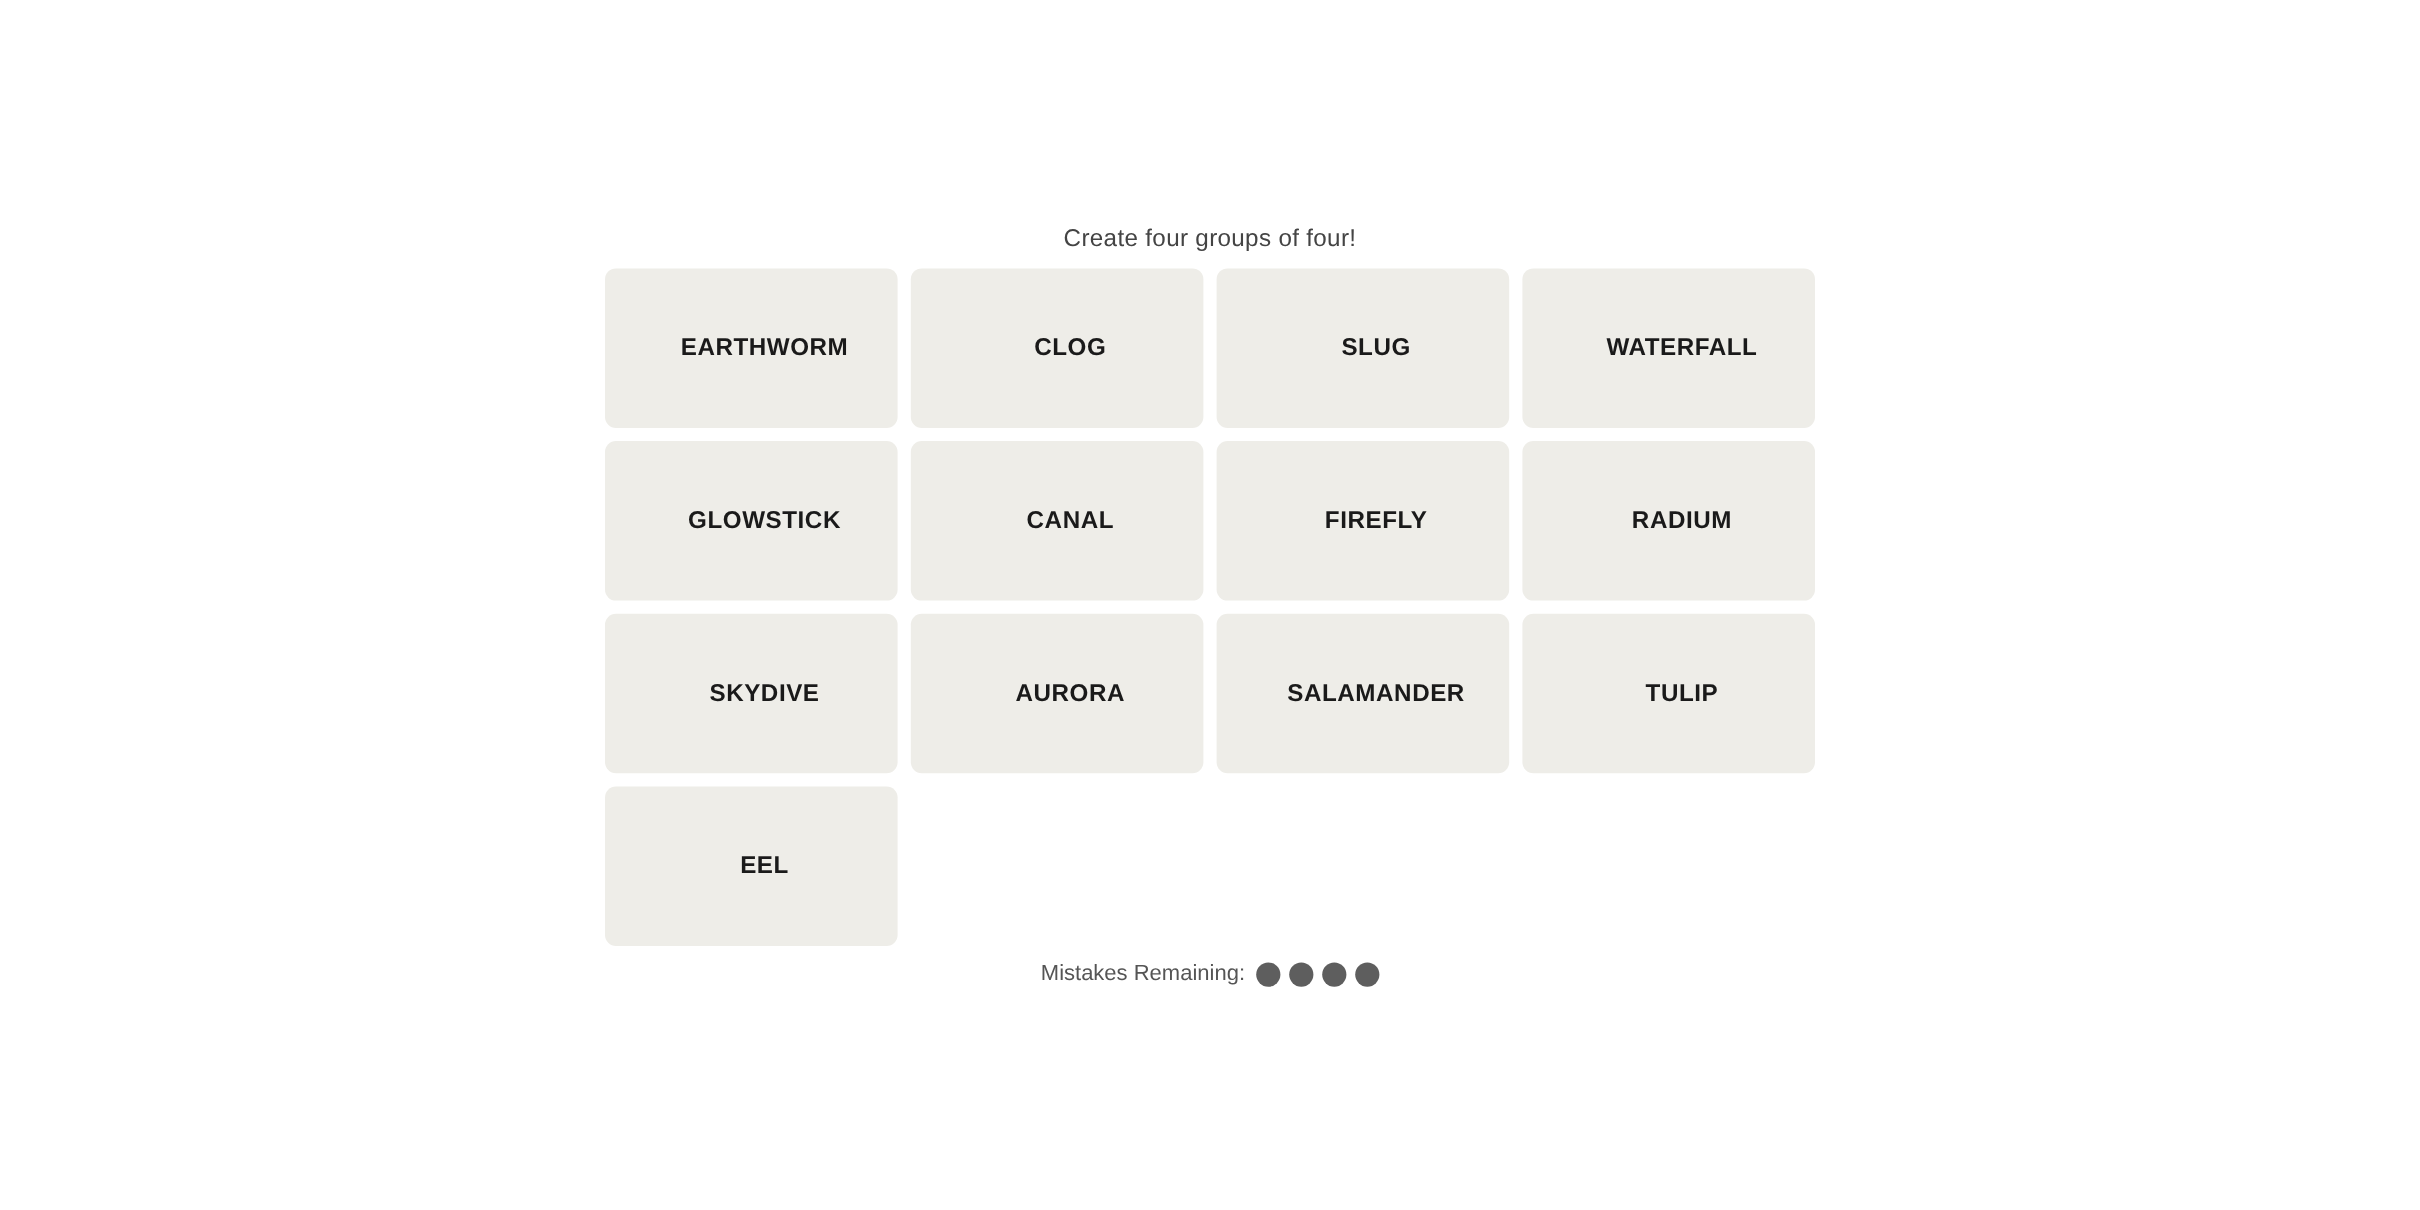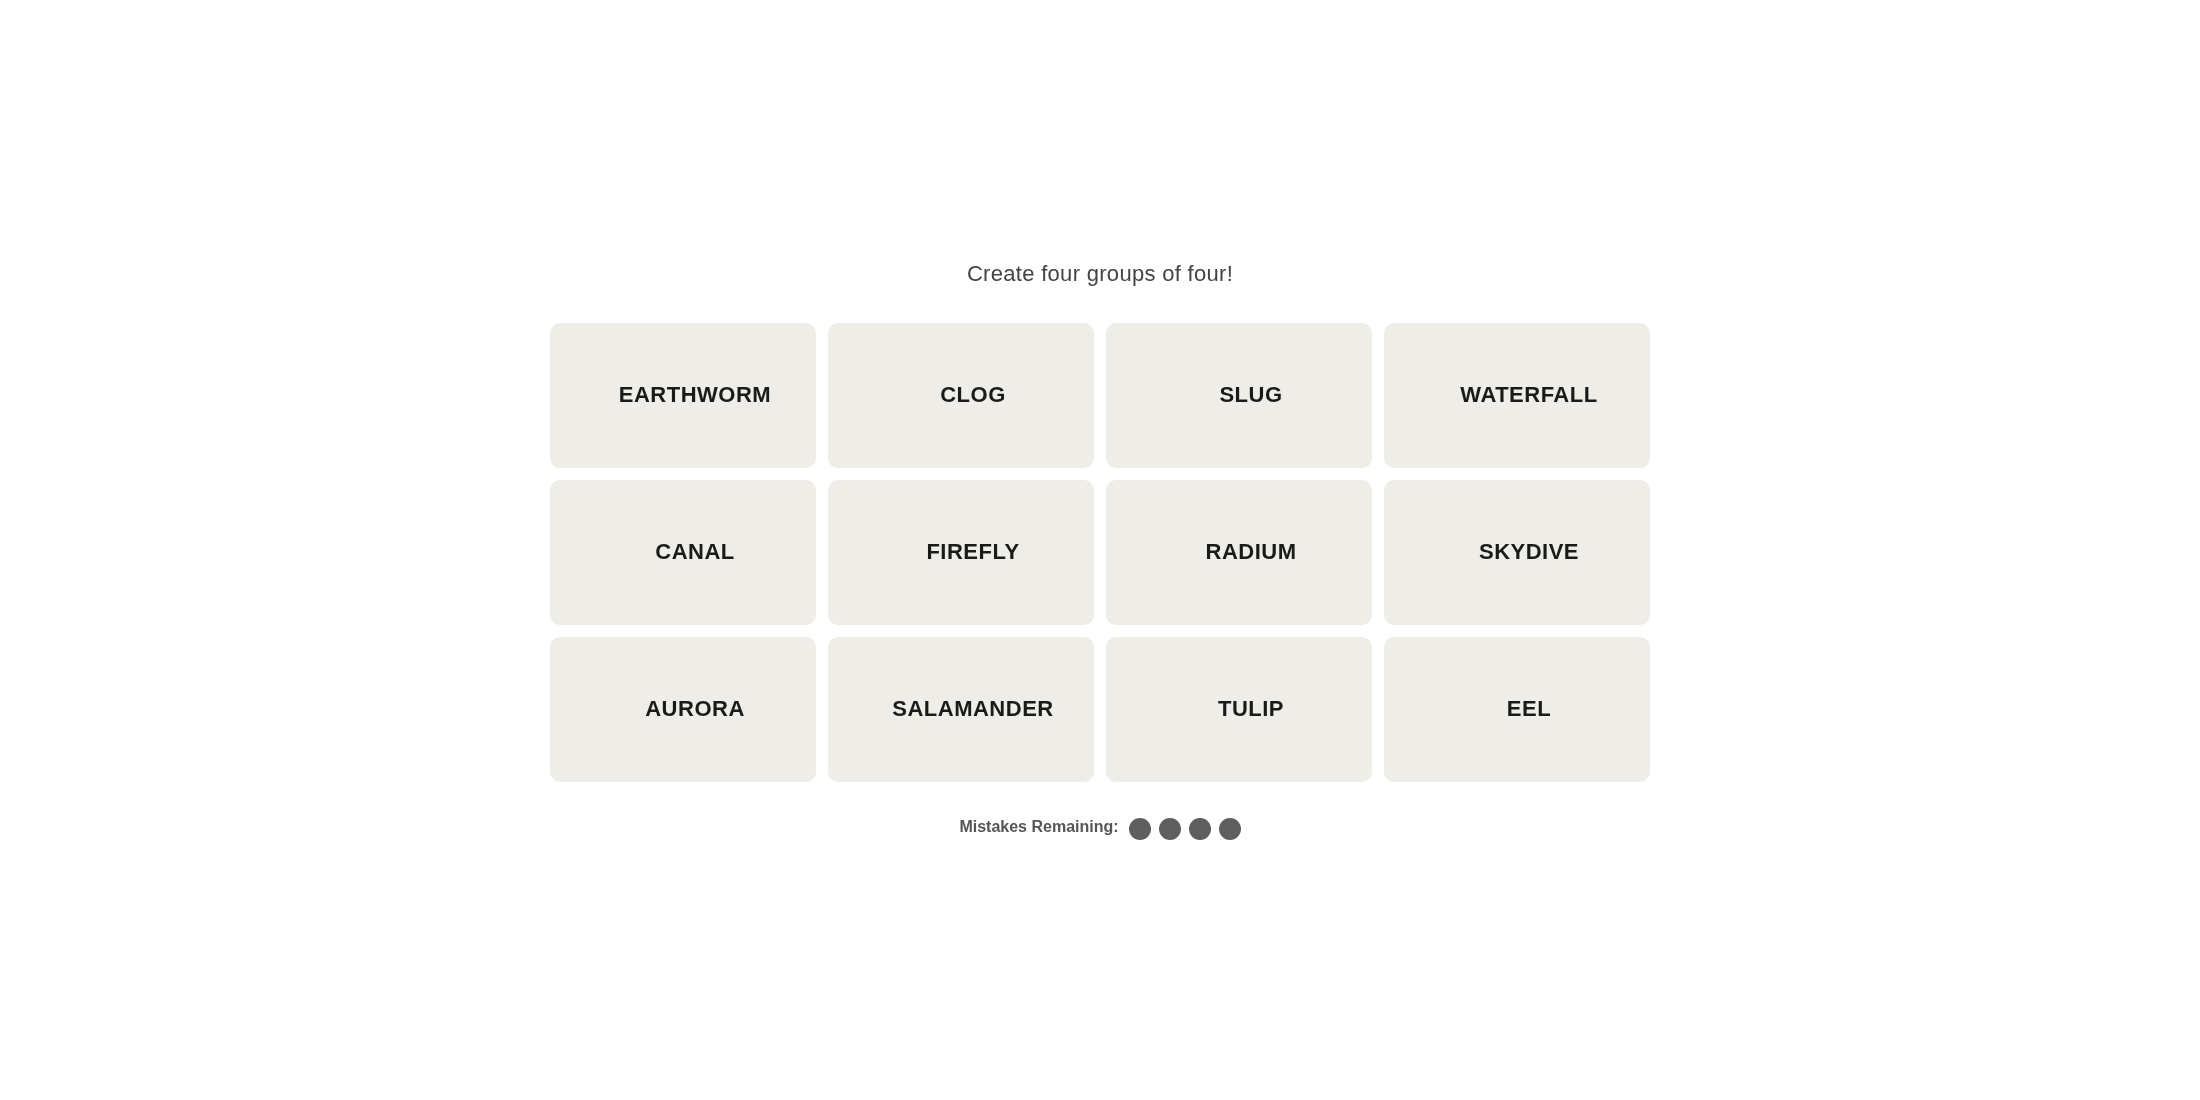--- a/index.html
+++ b/index.html
@@ -16,21 +16,21 @@
       align-items: center;
       min-height: 100vh;
       width: 2200px;
       height: 1100px;
     }
 
     .game-container {
       display: flex;
       flex-direction: column;
       align-items: center;
-      gap: 36px;
+      gap: 14px;
       width: 1100px;
     }
 
     .subtitle {
       font-size: 22px;
       color: #444444;
       font-weight: 400;
       letter-spacing: 0.3px;
     }
 
@@ -57,25 +57,25 @@
     .tile-label {
       font-size: 22px;
       font-weight: 800;
       color: #1a1a1a;
       letter-spacing: 0.5px;
       text-transform: uppercase;
     }
 
     .mistakes-row {
       display: flex;
-      align-items: flex-start;
+      align-items: flex-end;
       gap: 10px;
-      font-size: 16px;
+      font-size: 20px;
       color: #555555;
-      font-weight: 700;
+      font-weight: 400;
     }
 
     .mistakes-dots {
       display: flex;
       gap: 8px;
       align-items: center;
     }
 
     .dot {
       width: 22px;
@@ -95,20 +95,23 @@
         <span class="tile-label">EARTHWORM</span>
       </div>
       <div class="tile">
         <span class="tile-label">CLOG</span>
       </div>
       <div class="tile">
         <span class="tile-label">SLUG</span>
       </div>
       <div class="tile">
         <span class="tile-label">WATERFALL</span>
+      </div>
+      <div class="tile">
+        <span class="tile-label">GLOWSTICK</span>
       </div>
       <div class="tile">
         <span class="tile-label">CANAL</span>
       </div>
       <div class="tile">
         <span class="tile-label">FIREFLY</span>
       </div>
       <div class="tile">
         <span class="tile-label">RADIUM</span>
       </div>

